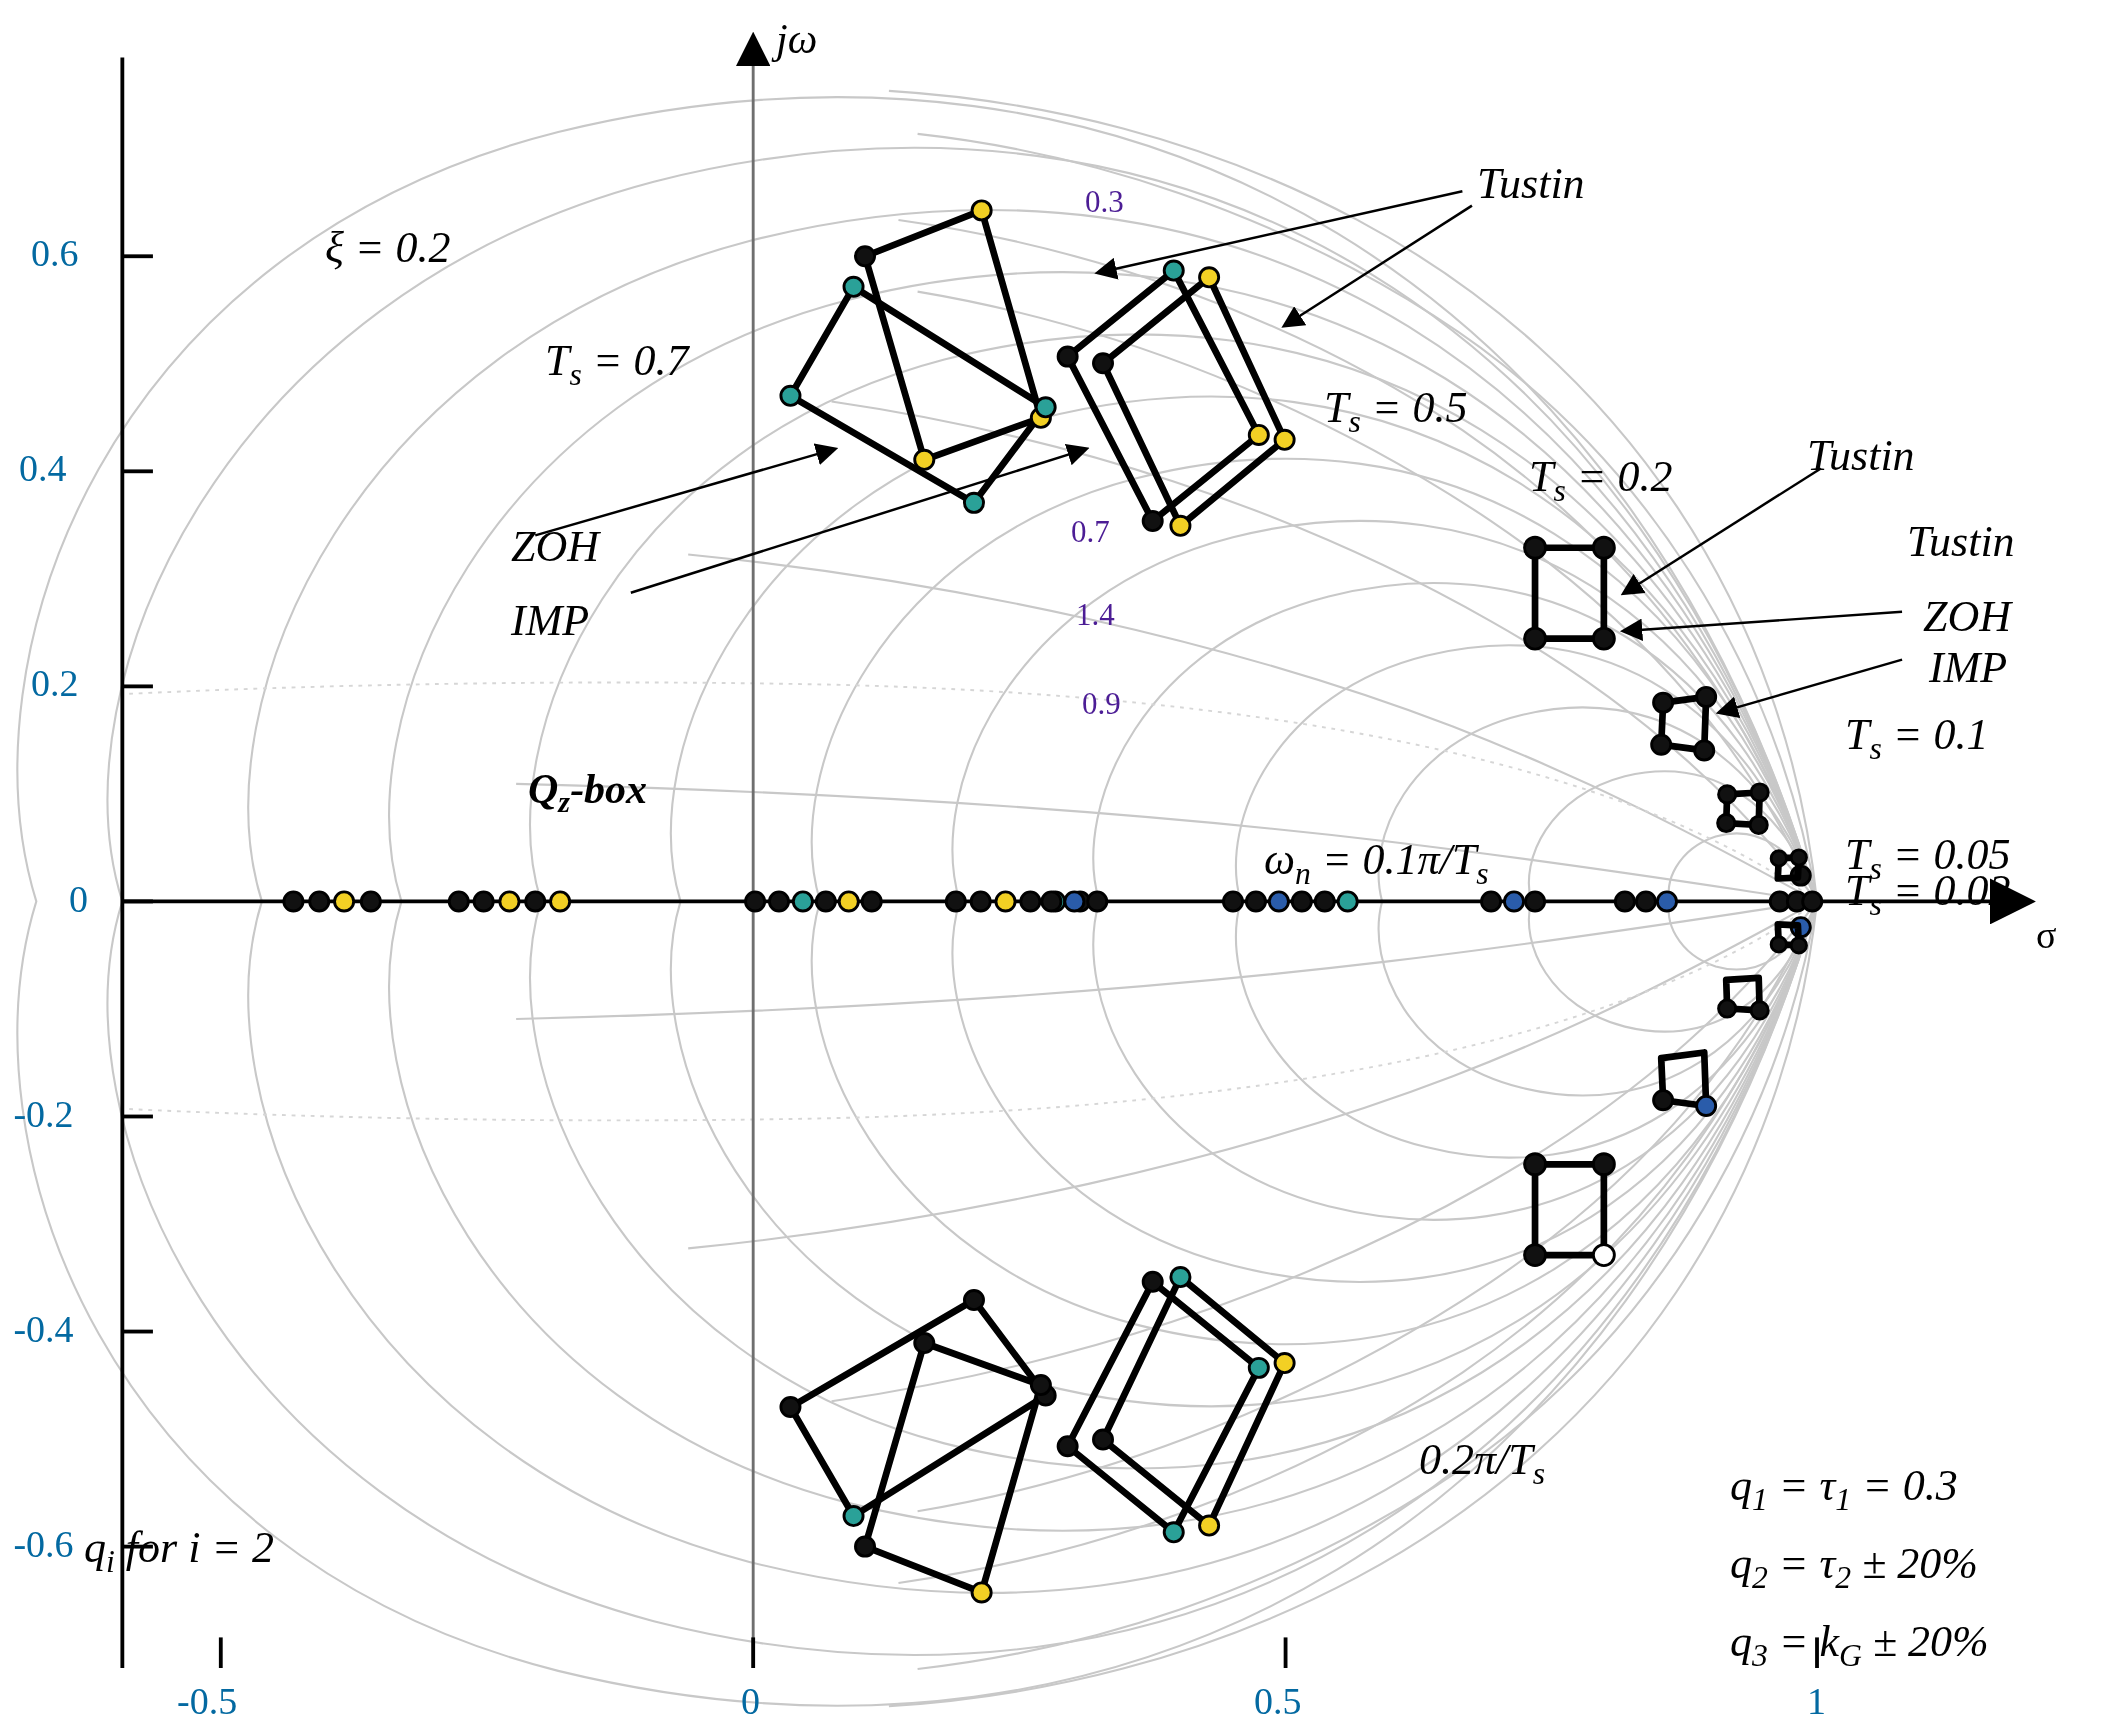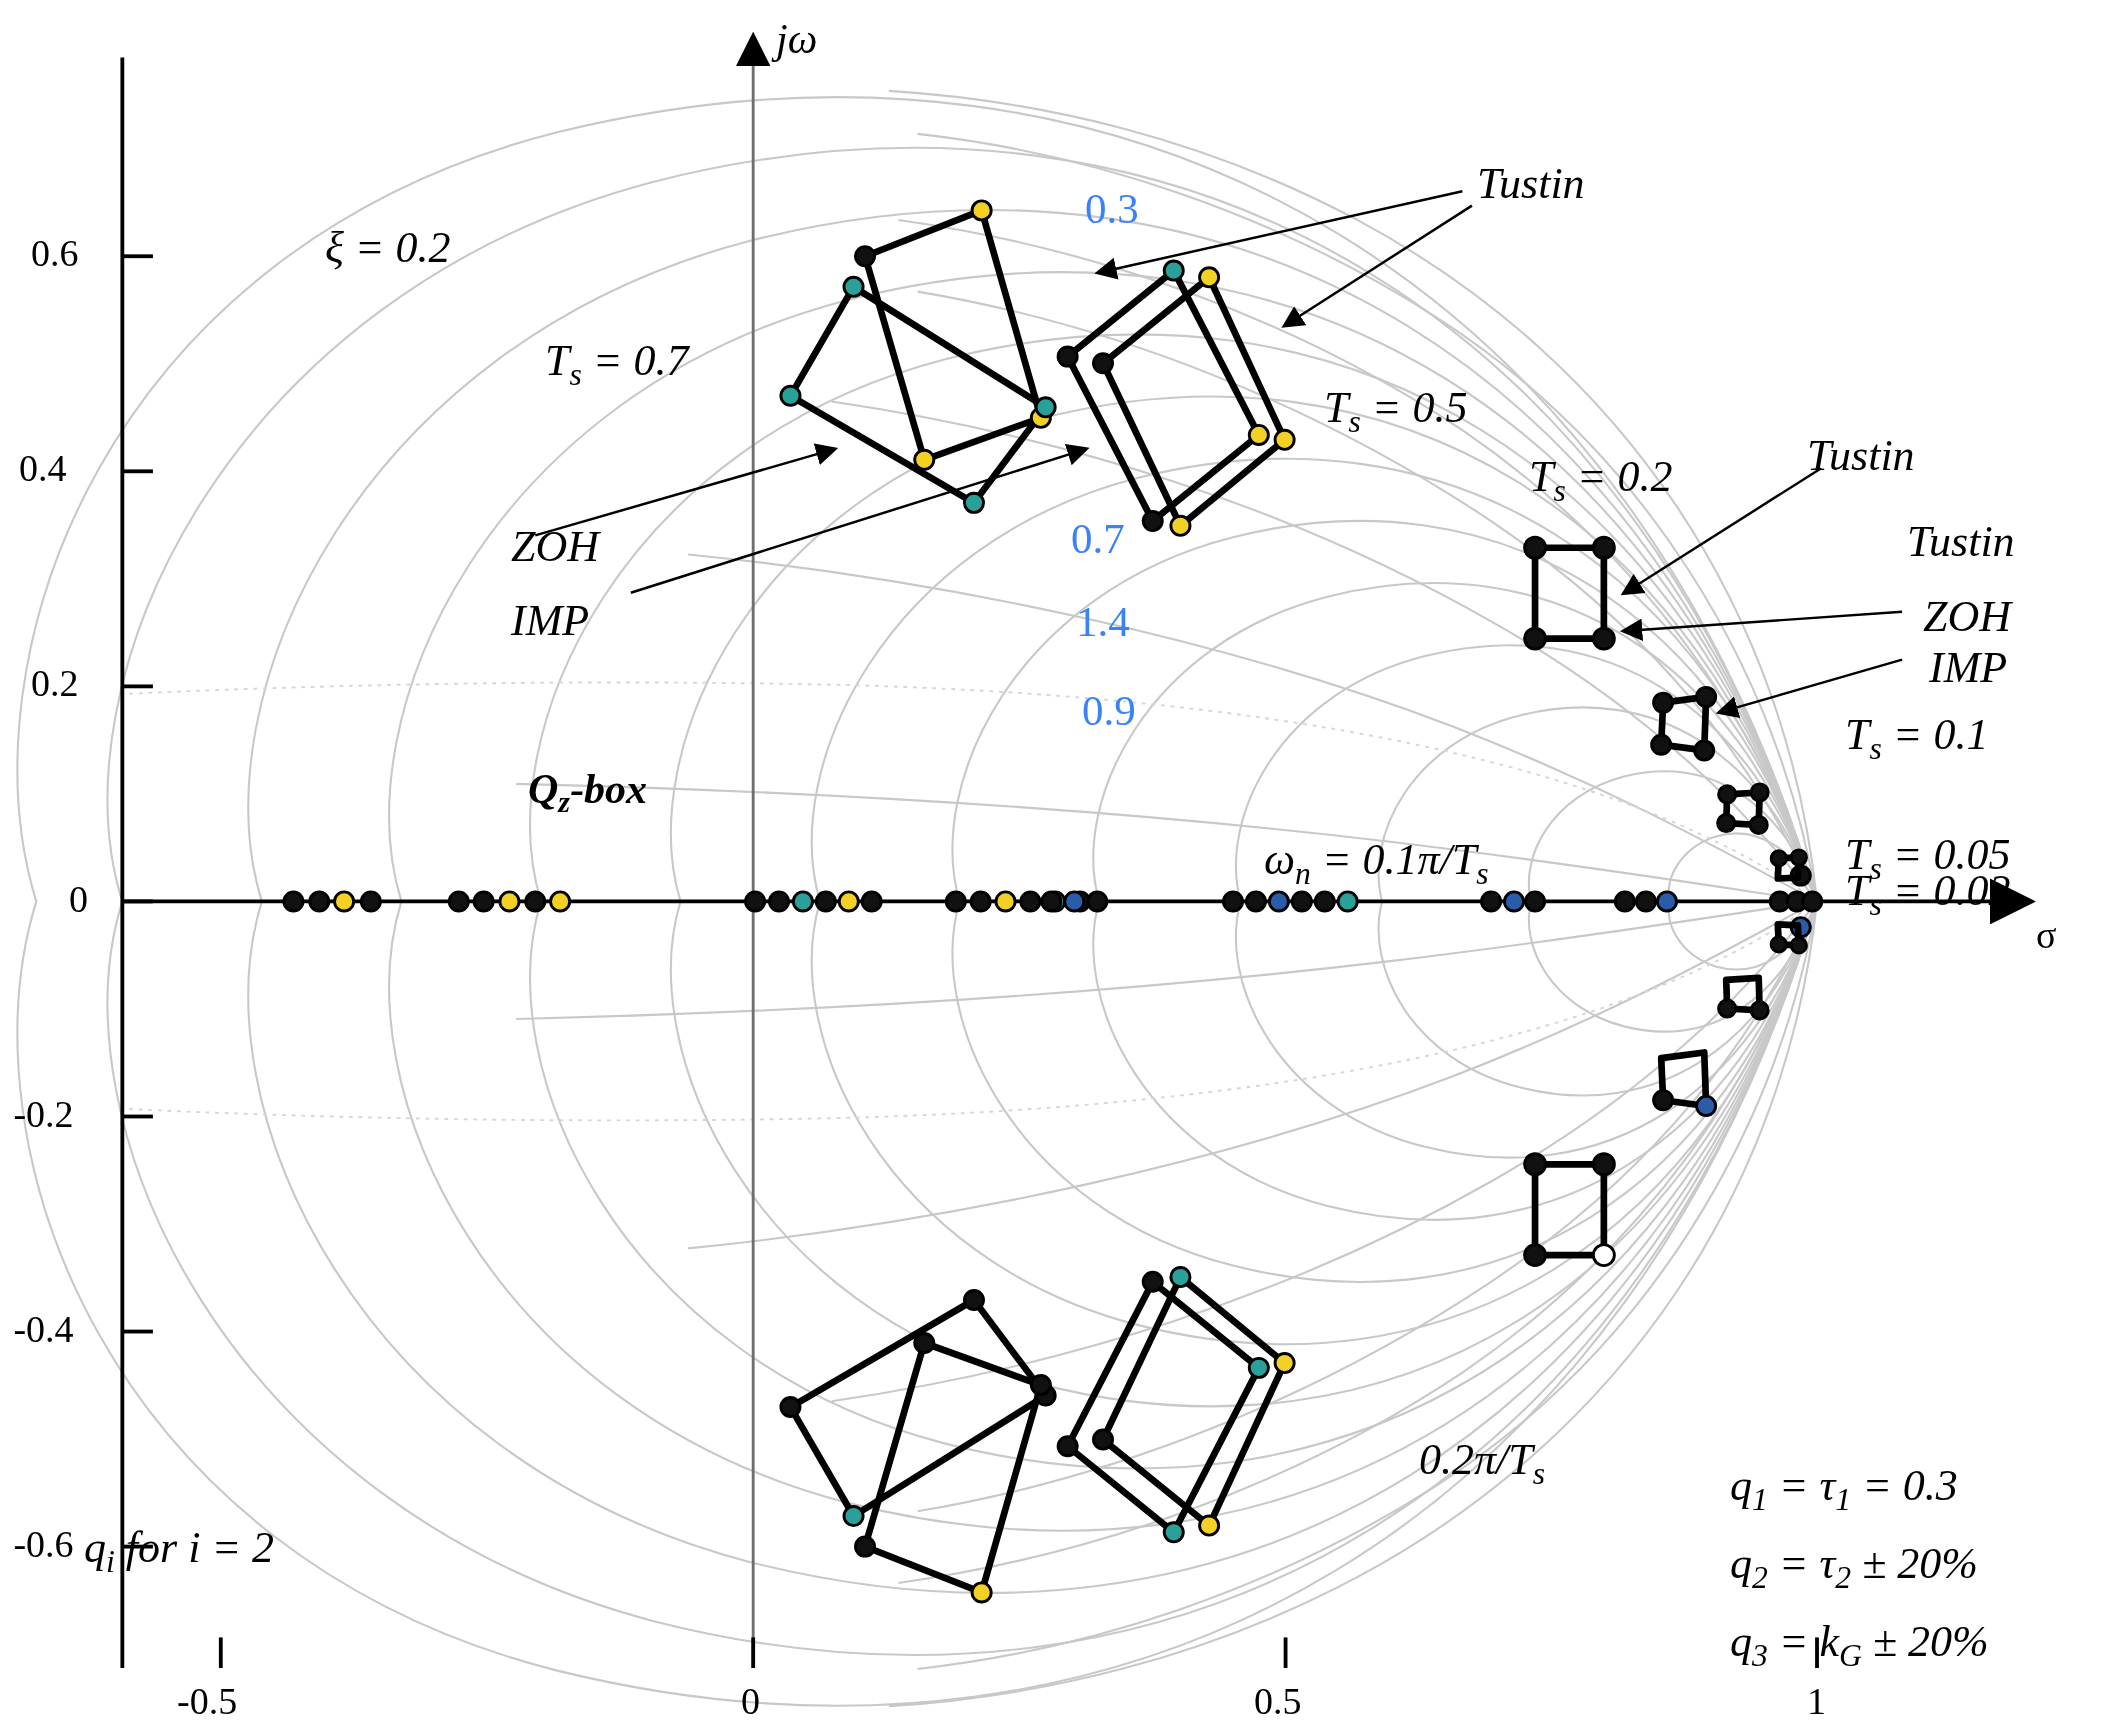--- a/index.html
+++ b/index.html
@@ -1,23 +1,23 @@
 <!DOCTYPE html>
 <html><head>
 <meta charset="utf-8">
 <style>
   html,body{margin:0;padding:0;background:#ffffff;}
   body{width:2120px;height:1735px;font-family:"Liberation Serif", serif;color:#000;}
   #stage{position:relative;width:2120px;height:1735px;overflow:hidden;}
   svg{position:absolute;left:0;top:0;}
   .lbl{position:absolute;white-space:nowrap;font-family:"Liberation Serif", serif;}
-  .tick{font-size:38px;color:#000000;}
+  .tick{font-size:38px;color:#0369a1;}
   .axname{font-size:42px;font-style:italic;}
   .ann{font-size:44px;font-style:italic;}
-  .small-grid{font-size:43px;color:#3b82f6;}
+  .small-grid{font-size:31px;color:#4c1d95;}
   .bold-it{font-weight:bold;font-style:italic;font-size:42px;}
   .sub{font-size:0.72em;vertical-align:sub;}
 </style>
 </head>
 <body>
 
 <div id="stage">
 
   <svg width="2120" height="1735" viewBox="0 0 2218 1815">
     <defs>

